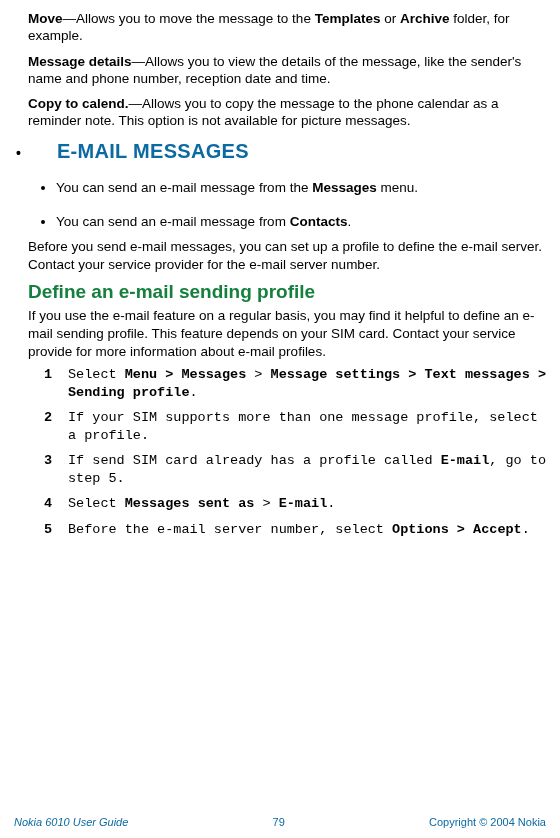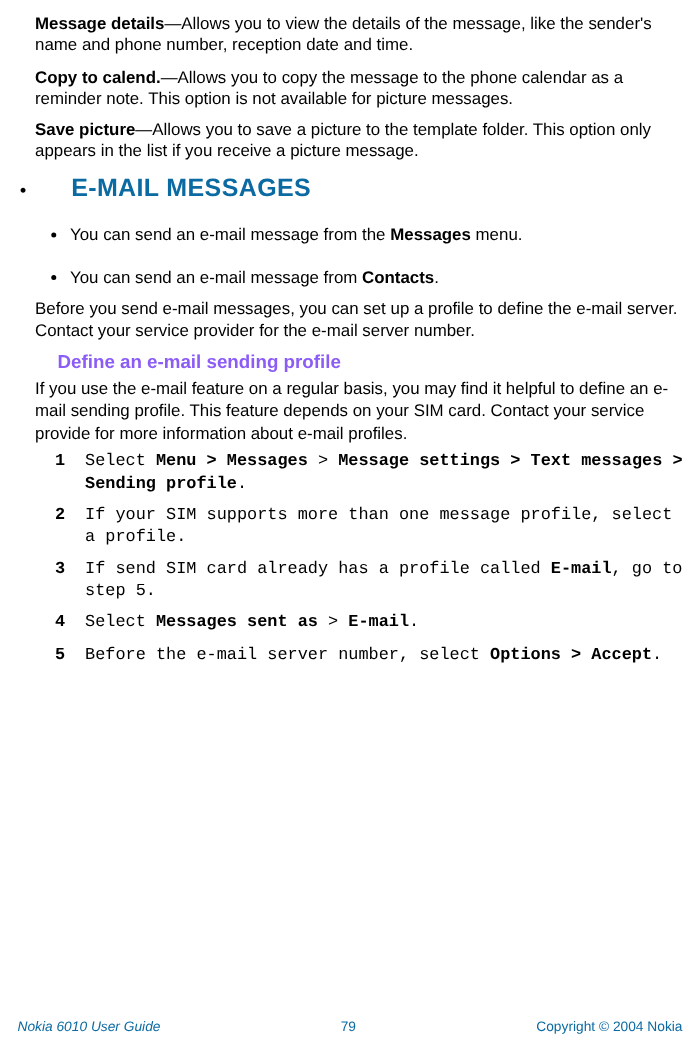--- a/index.html
+++ b/index.html
@@ -61,24 +61,24 @@
     margin: 4px 0 6px 0;
     padding-left: 28px;
   }
   ul.body-list li {
     font-size: 13.5px;
     line-height: 1.4;
     margin-bottom: 2px;
     margin-top: 16px;
   }
   .sub-heading {
-    color: #8b5cf6;
+    color: #15803d;
     font-weight: bold;
-    font-size: 15px;
-    margin: 8px 0 4px 32px;
+    font-size: 19px;
+    margin: 8px 0 4px 14px;
   }
   ol.steps {
     margin: 0 0 0 0;
     padding-left: 0;
     list-style: none;
     counter-reset: step;
     font-family: Liberation Mono, monospace;
   }
   ol.steps li {
     font-size: 13.5px;
@@ -111,33 +111,33 @@
   .footer .left { font-style: italic; font-weight: 500; }
   .footer .center { font-style: normal; }
   .footer .right { font-weight: 500; }
 </style>
 </head>
 <body>
 
 <div class="page">
 
   <div class="indent">
+    <p class="definition">
+      <span class="bold">Move</span><span>—Allows you to move the message to the </span><span class="bold">Templates</span><span> or </span><span class="bold">Archive</span><span> folder, for example.</span>
+    </p>
 
 
     <p class="definition">
       <span class="bold">Message details</span><span>—Allows you to view the details of the message, like the sender's name and phone number, reception date and time.</span>
     </p>
 
     <p class="definition">
       <span class="bold">Copy to calend.</span><span>—Allows you to copy the message to the phone calendar as a reminder note. This option is not available for picture messages.</span>
     </p>
 
-    <p class="definition">
-      <span class="bold">Save picture</span><span>—Allows you to save a picture to the template folder. This option only appears in the list if you receive a picture message.</span>
-    </p>
   </div>
 
   <div class="section-heading-row">
     <span class="bullet-dot">•</span>
     <span class="section-heading">E-MAIL MESSAGES</span>
   </div>
 
   <div class="indent">
 
     <ul class="body-list">

